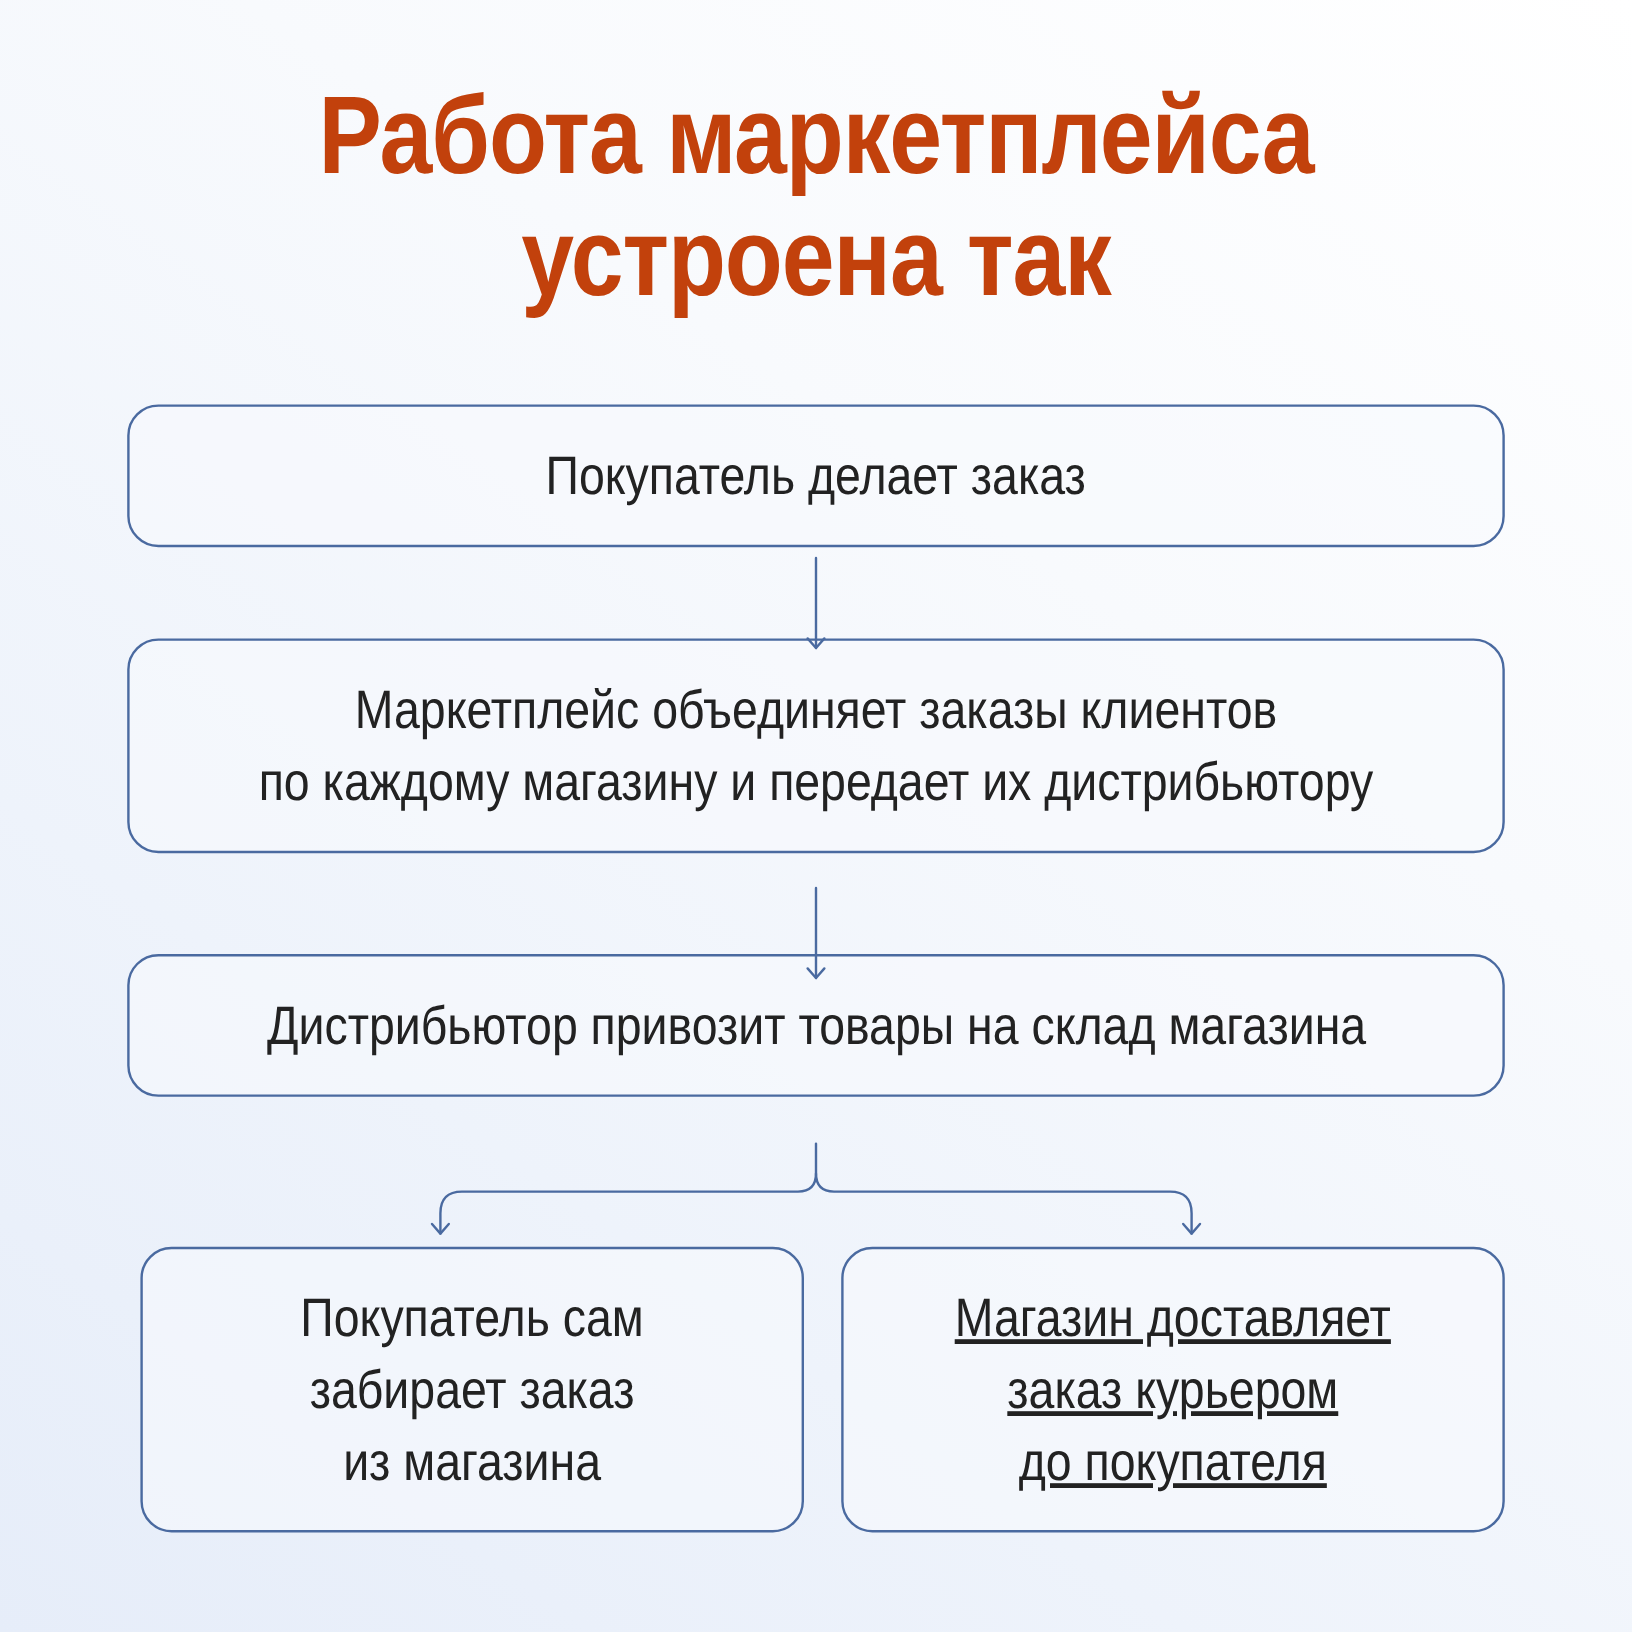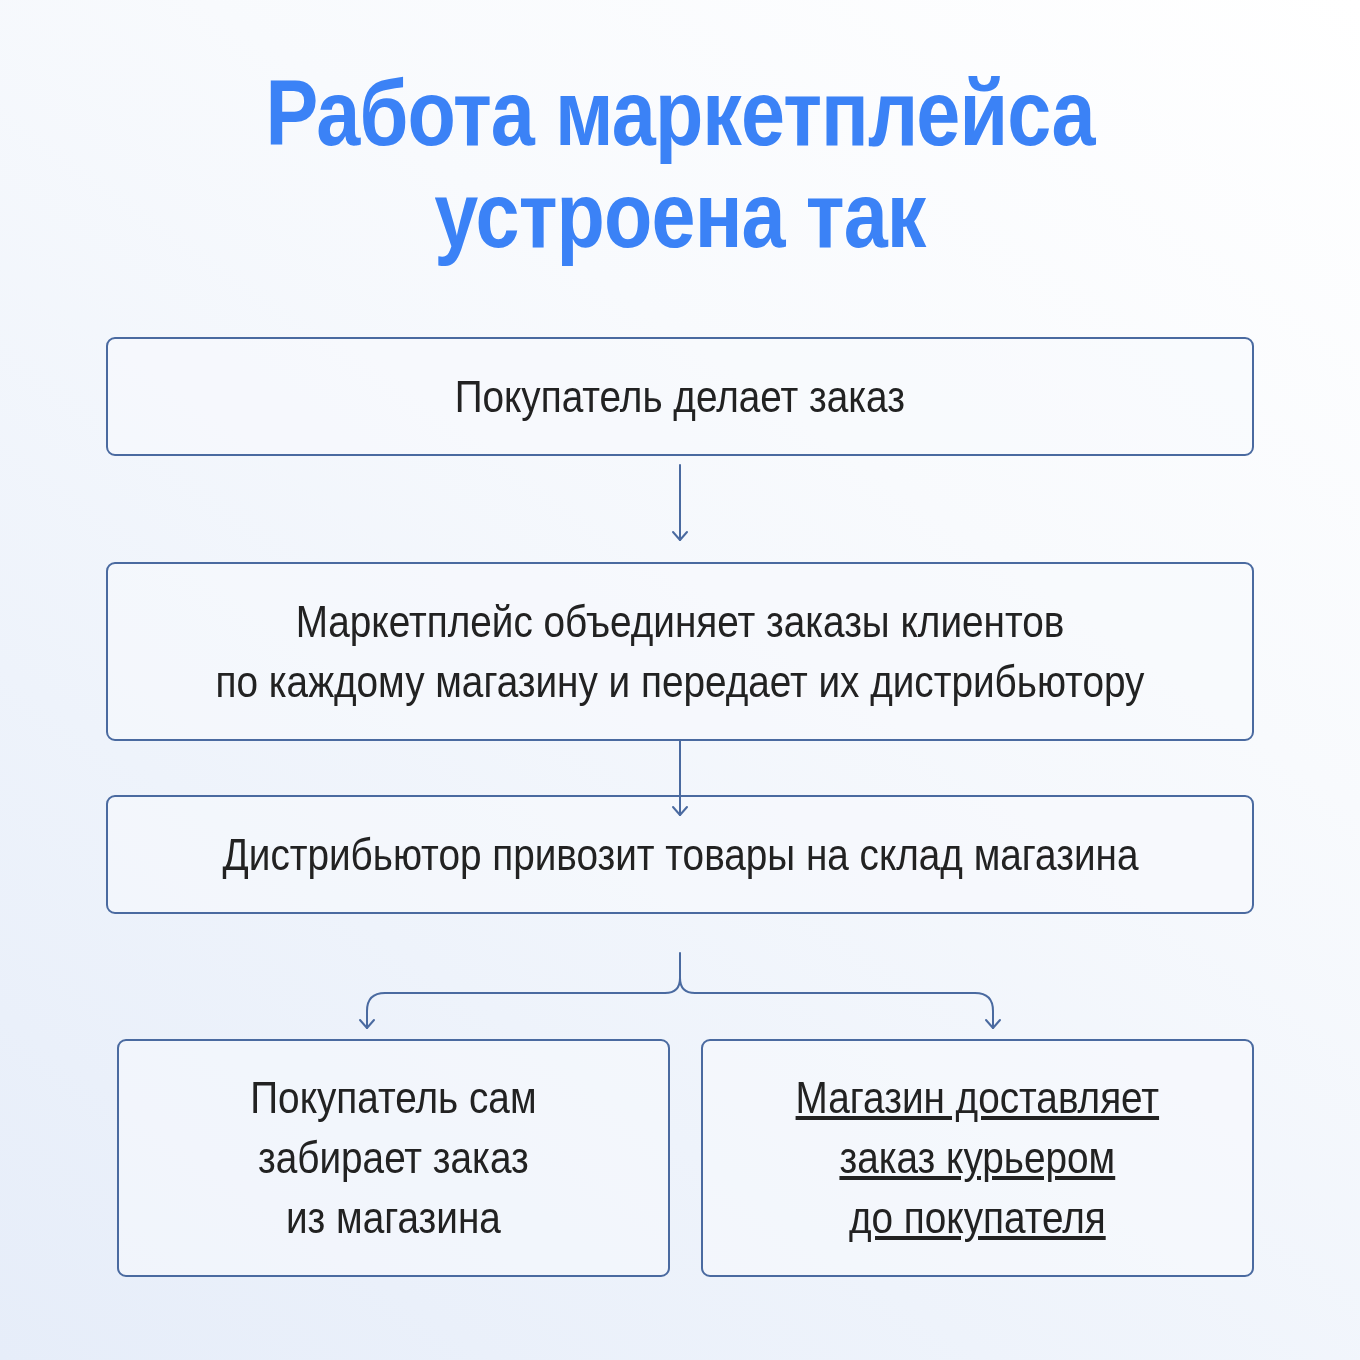--- a/index.html
+++ b/index.html
@@ -5,37 +5,37 @@
     html, body { margin: 0; padding: 0; }
     body {
       width: 1360px; height: 1360px; overflow: hidden; position: relative;
       background: linear-gradient(215deg, #ffffff 0%, #f8fafd 35%, #eef3fb 70%, #e6edf9 100%);
       font-family: "Liberation Sans", sans-serif;
       color: #222222;
     }
     .title {
       position: absolute; left: 0; top: 62px; width: 1360px;
       text-align: center; font-weight: 700; font-size: 92px; line-height: 102px;
-      color: #3b82f6; letter-spacing: -1px;
+      color: #c2410c; letter-spacing: -1px;
     }
     .title span { display: block; transform: scaleX(0.86); transform-origin: center; }
     .box {
       position: absolute; box-sizing: border-box;
-      border: 2px solid #4a6aa0; border-radius: 9px;
+      border: 2px solid #4a6aa0; border-radius: 26px;
       background: rgba(248, 250, 254, 0.55);
       display: flex; align-items: center; justify-content: center;
       text-align: center;
     }
     .box .txt {
       font-size: 45px; line-height: 60px; color: #222222;
       transform: scaleX(0.86); transform-origin: center; white-space: nowrap;
     }
     .box .txt span { display: block; }
     #box1 { left: 106px; top: 337px; width: 1148px; height: 119px; }
-    #box2 { left: 106px; top: 562px; width: 1148px; height: 179px; }
+    #box2 { left: 106px; top: 532px; width: 1148px; height: 179px; }
     #box3 { left: 106px; top: 795px; width: 1148px; height: 119px; }
     #box4 { left: 117px; top: 1039px; width: 553px; height: 238px; }
     #box5 { left: 701px; top: 1039px; width: 553px; height: 238px; text-decoration: underline; }
     svg.connectors { position: absolute; left: 0; top: 0; }
   </style>
 </head>
 <body>
 
 <div class="title">
   <span>Работа маркетплейса</span>

